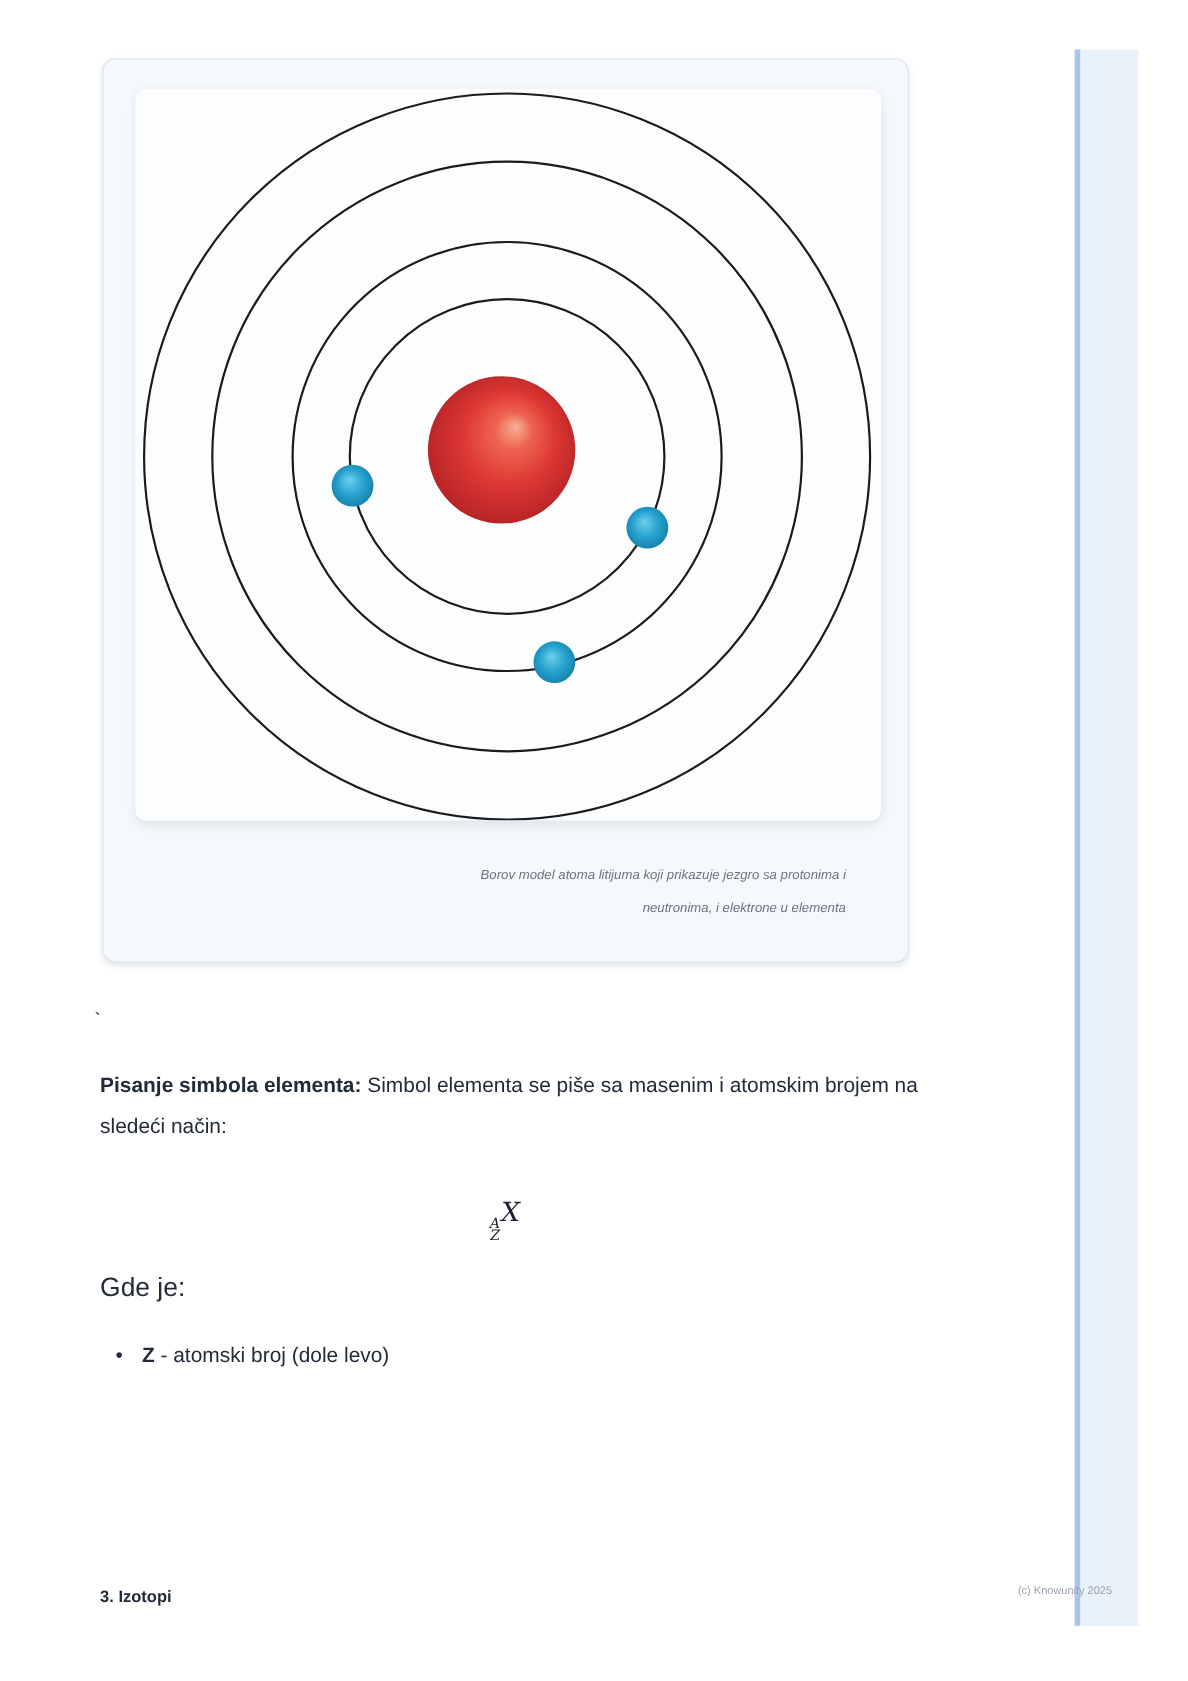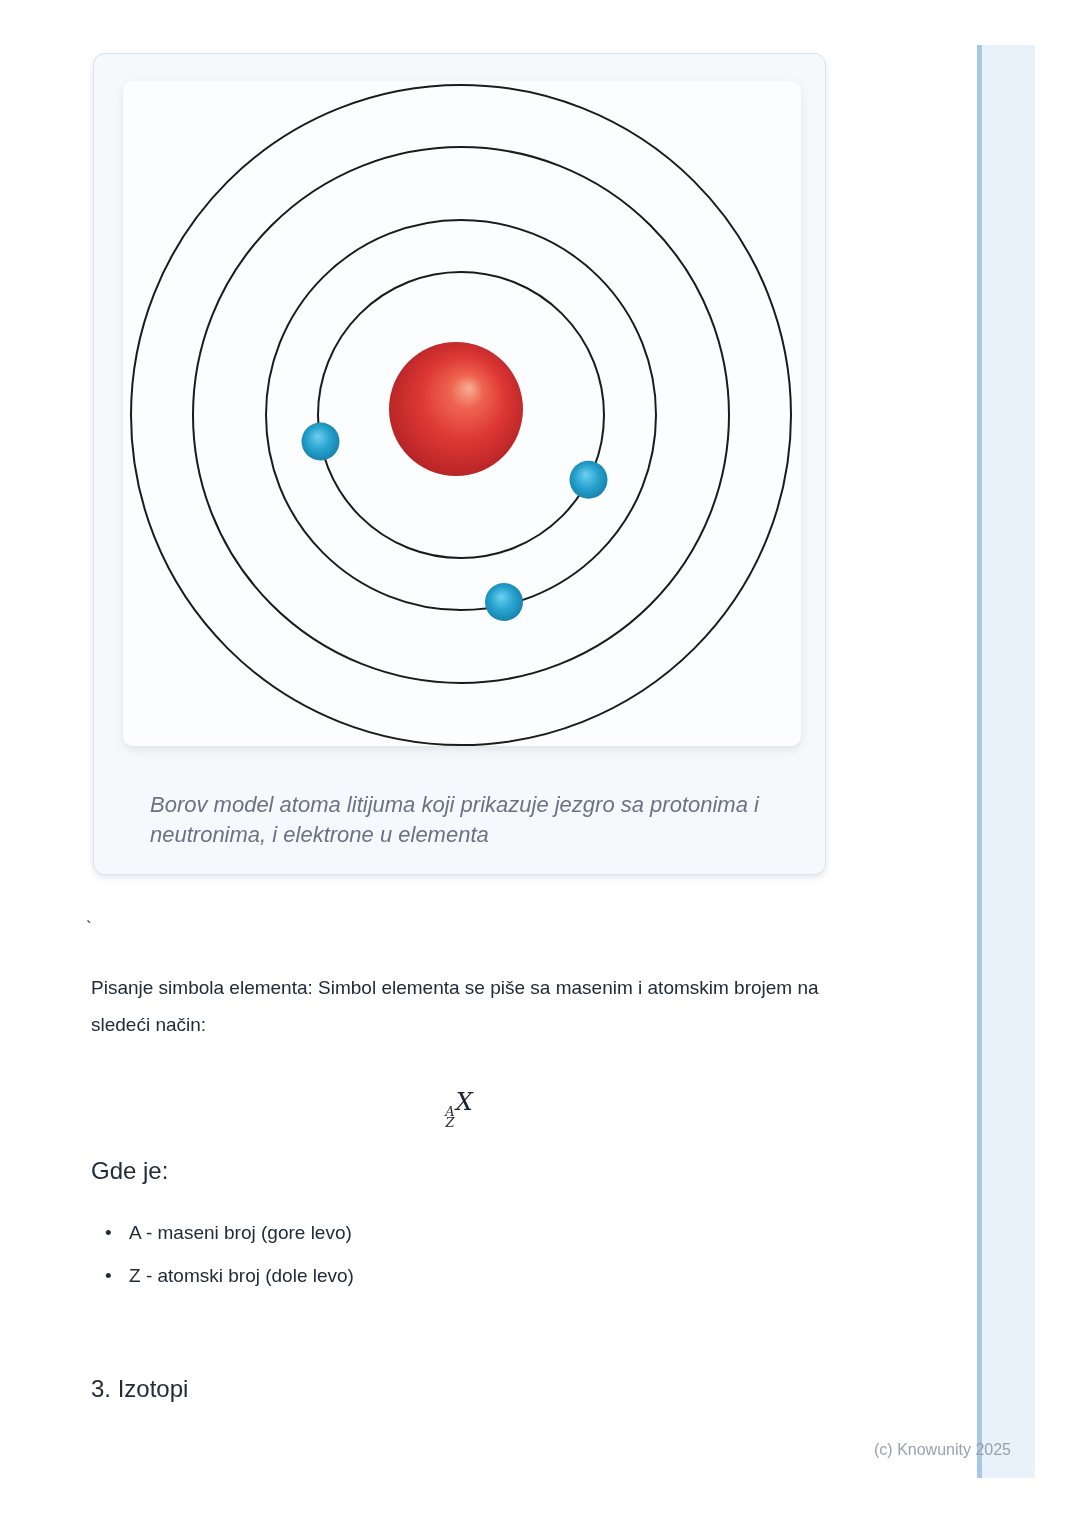--- a/index.html
+++ b/index.html
@@ -23,47 +23,47 @@
   }
   .figure-panel{
     position:absolute;left:29px;top:27px;width:678px;height:665px;
     background:var(--panel-bg,#fcfdfe);
     border-radius:10px;
     box-shadow:0 4px 10px rgba(30,45,70,.10);
   }
   .figure-panel svg{display:block;width:678px;height:665px;border-radius:10px}
   .caption{
     position:absolute;left:56px;right:56px;top:714px;
-    text-align:left;font-style:italic;
-    font-size:22px;line-height:30px;
+    text-align:right;font-style:italic;
+    font-size:12px;line-height:30px;
     color:var(--caption-color,#6b7280);
   }
 
   
   .stray{position:absolute;left:86px;top:918px;font-size:17px;line-height:20px}
   .para{position:absolute;left:91px;top:969px;width:745px;font-size:19px;line-height:37px;margin:0}
-  .para b,.li-term,.heading{font-weight:normal}
+  .para b,.li-term,.heading{font-weight:bold}
   .formula{
     position:absolute;left:91px;top:1088px;width:736px;
     text-align:center;
     font-family:"DejaVu Serif",serif;font-style:italic;color:#1b2430;
   }
   .prescripts{display:inline-flex;flex-direction:column;align-items:flex-end;vertical-align:-6px;margin-right:1px}
   .presup,.presub{font-size:13px;line-height:11px}
   .fsymbol{font-size:24px;line-height:28px}
   .where{position:absolute;left:91px;top:1157px;font-size:24px;line-height:28px;margin:0}
   .blist{position:absolute;left:103px;top:1221px;margin:0;padding:0;list-style:none;font-size:19px}
   .blist li{position:relative;padding-left:26px;line-height:24px;margin-bottom:19px}
   .blist li::before{content:"•";position:absolute;left:2px;top:0;font-size:19px}
-  .heading{position:absolute;left:91px;top:1377px;font-size:24px;line-height:24px;margin:0}
+  .heading{position:absolute;left:91px;top:1440px;font-size:15px;line-height:24px;margin:0}
 
   
   .footer{
     position:absolute;top:1441px;right:69px;z-index:3;
-    font-size:16px;color:var(--footer-color,#99a2ac);
+    font-size:10px;color:var(--footer-color,#99a2ac);
   }
   .edge-strip{
     position:absolute;left:977px;top:45px;width:58px;height:1433px;z-index:1;
     box-sizing:border-box;
     background:var(--strip-bg,#e9f1fb);
     border-left:5px solid var(--strip-line,#a9c6e8);
   }
 </style>
 </head>
 <body>
@@ -109,21 +109,20 @@
   <p class="para"><b>Pisanje simbola elementa:</b><span> Simbol elementa se piše sa masenim i atomskim brojem na sledeći način:</span></p>
 
   <div class="formula"><span class="prescripts">
         <span class="presup">A</span>
         <span class="presub">Z</span>
       </span><span class="fsymbol">X</span></div>
 
   <p class="where">Gde je:</p>
 
   <ul class="blist">
-    <li><b class="li-term">A</b><span> - maseni broj (gore levo)</span></li>
     <li><b class="li-term">Z</b><span> - atomski broj (dole levo)</span></li>
   </ul>
 
   <h3 class="heading">3. Izotopi</h3>
 
   <div class="footer">(c) Knowunity 2025</div>
 
   <div class="edge-strip"></div>
 
 </div>

